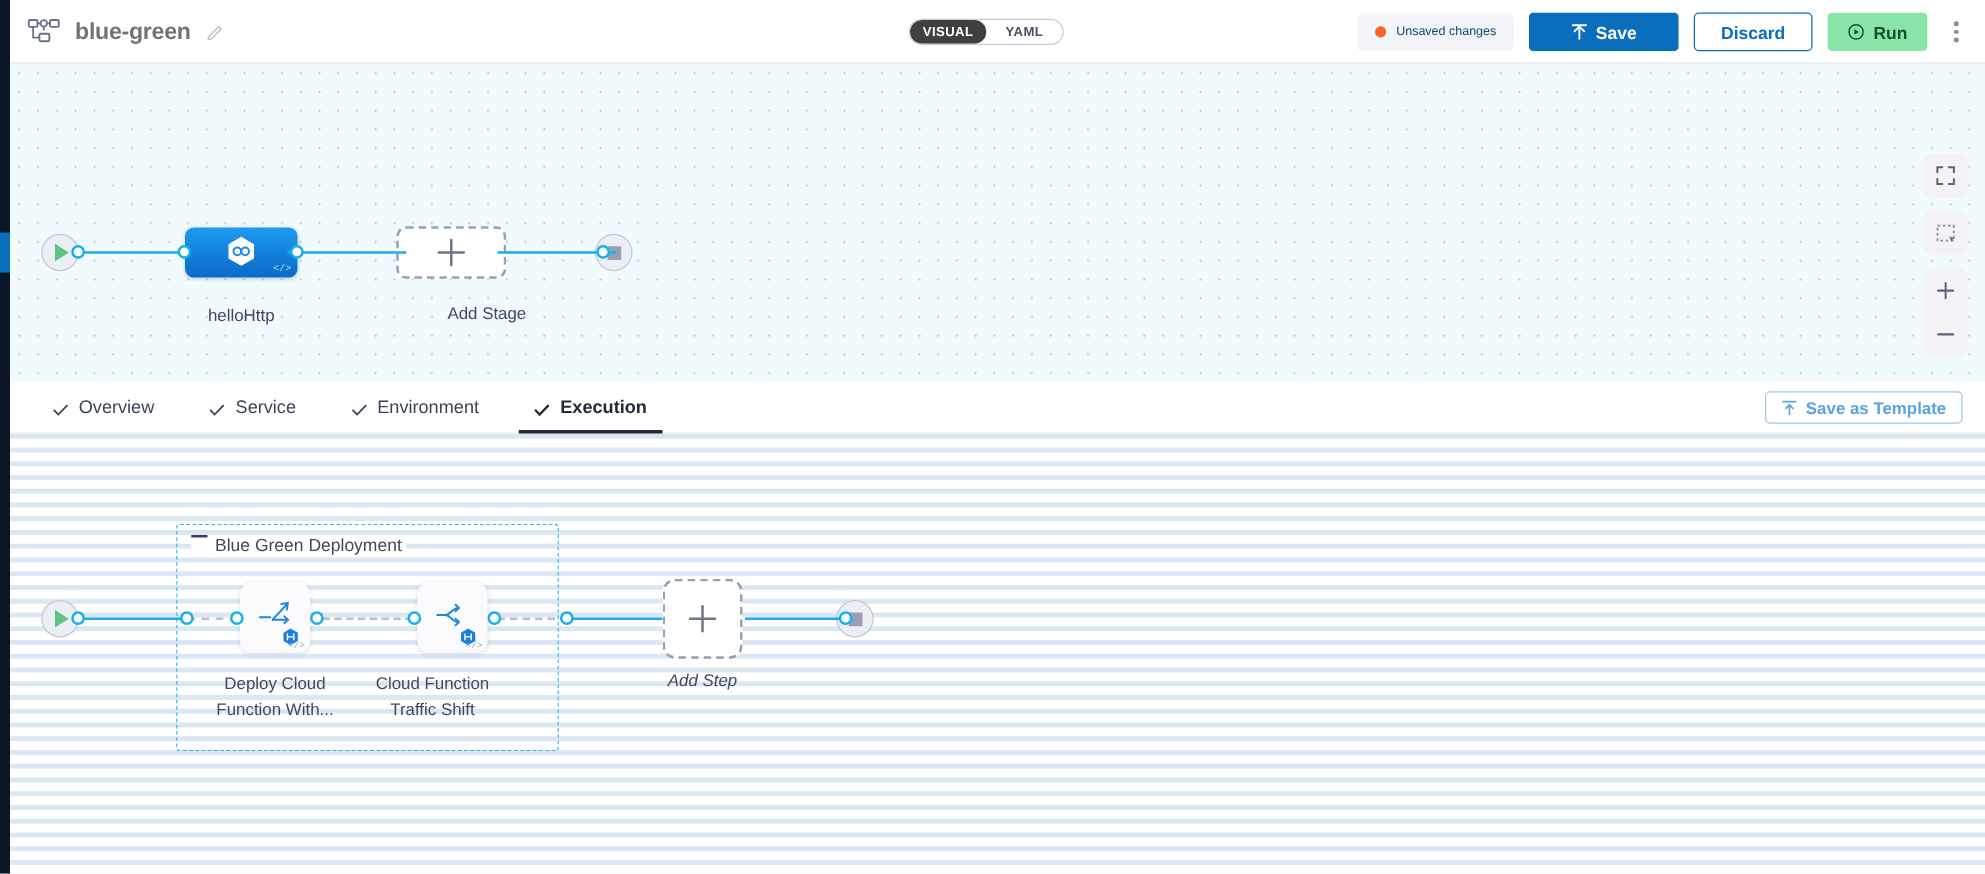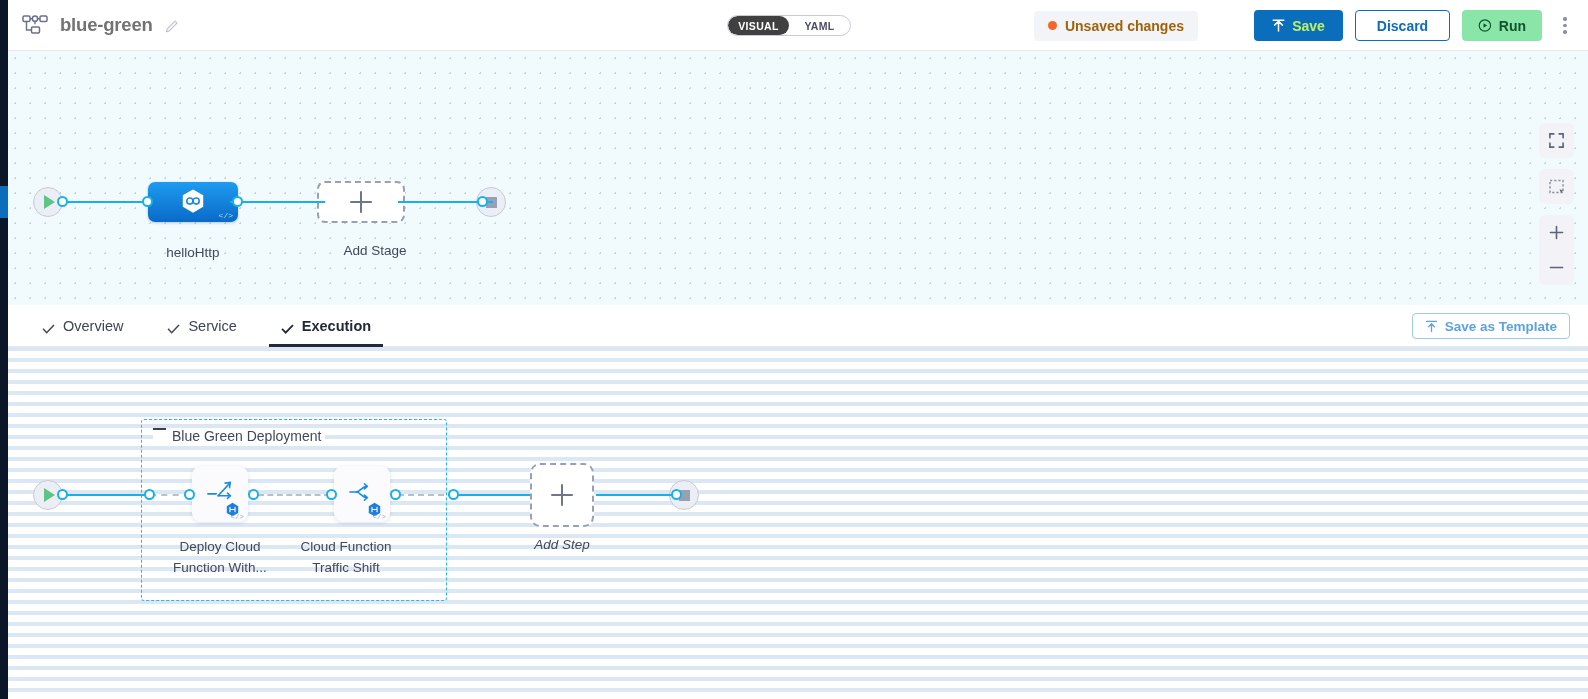--- a/index.html
+++ b/index.html
@@ -48,29 +48,29 @@
   .mode-seg.active { background: #404040; color: #ffffff; border-radius: 11px; }
   .mode-seg.inactive { color: #4a4f63; }
 
   .hdr-right {
     position: absolute; right: 14px; top: 0; height: 51px;
     display: flex; align-items: center; gap: 12px;
   }
   .unsaved {
     height: 30px; padding: 0 14px; border-radius: 4px; background: #f3f4f8;
     display: flex; align-items: center; gap: 8px;
-    font-size: 14px; font-weight: bold; color: #a16207;
+    font-size: 10px; font-weight: normal; color: #0c4a6e;
   }
   .unsaved-dot { width: 9px; height: 9px; border-radius: 50%; background: #f4662a; display: block; }
   .btn {
     height: 31px; border-radius: 4px; display: flex; align-items: center;
     justify-content: center; gap: 7px; font-size: 14px; font-weight: bold;
     cursor: pointer; padding: 0 15px; border: 1px solid transparent;
   }
-  .btn-save { background: #0a6ebd; color: #bef264; width: 89px; margin-left: 44px; }
+  .btn-save { background: #0a6ebd; color: #ffffff; width: 120px; }
   .btn-discard { background: #fff; color: #0a6ebd; border-color: #0a6ebd; width: 95px; }
   .btn-run { background: #8ae6a8; color: #14512c; width: 80px; }
   .kebab { width: 18px; height: 28px; display: flex; flex-direction: column;
     align-items: center; justify-content: center; gap: 3px; cursor: pointer; margin-left: 2px;}
   .kebab i { width: 3.5px; height: 3.5px; border-radius: 50%; background: #8a90a3; display: block; }
 
   
   .canvas-top {
     position: absolute; left: 8px; top: 51px; width: 1580px; height: 254px;
     background-color: #f1fafd;
@@ -290,21 +290,21 @@
         </svg>
       </span>
       <span class="code-tag">&lt;/&gt;</span>
     </div>
     <div class="port" style="left:224px; top:145px;"></div>
     <div class="node-label" style="left:125px; top:192px; width:120px;">helloHttp</div>
 
     <div class="add-node" style="left:309px; top:130px;">
       <span class="plus-g"></span>
     </div>
-    <div class="node-label" style="left:307px; top:190px; width:120px;">Add Stage</div>
+    <div class="node-label" style="left:293px; top:190px; width:120px;text-align:right;">Add Stage</div>
 
     <div class="port" style="left:469px; top:145px;"></div>
     <div class="endcap" style="left:468px; top:136px;">
       <span class="stop-sq"></span>
     </div>
 
     <div class="canvas-ctrls">
       <div class="ctrl-btn">
         <svg width="17" height="17" viewBox="0 0 18 18">
           <g fill="none" stroke="#5c6278" stroke-width="1.7" stroke-linecap="round">
@@ -342,20 +342,28 @@
       </span>
       <span>Overview</span>
     </div>
     <div class="tab">
       <span class="check">
         <svg viewBox="0 0 14 11" width="13" height="10">
             <path d="M1 5.3L5 9.5 13 1.2" fill="none" stroke="#3e4457" stroke-width="1.6"></path>
           </svg>
       </span>
       <span>Service</span>
+    </div>
+    <div class="tab">
+      <span class="check">
+        <svg viewBox="0 0 14 11" width="13" height="10">
+            <path d="M1 5.3L5 9.5 13 1.2" fill="none" stroke="#3e4457" stroke-width="1.6"></path>
+          </svg>
+      </span>
+      <span>Environment</span>
     </div>
     <div class="tab active">
       <span class="check">
         <svg viewBox="0 0 14 11" width="13" height="10">
             <path d="M1 5.3L5 9.5 13 1.2" fill="none" stroke="#22293a" stroke-width="2"></path>
           </svg>
       </span>
       <span>Execution</span>
     </div>
   </div>

